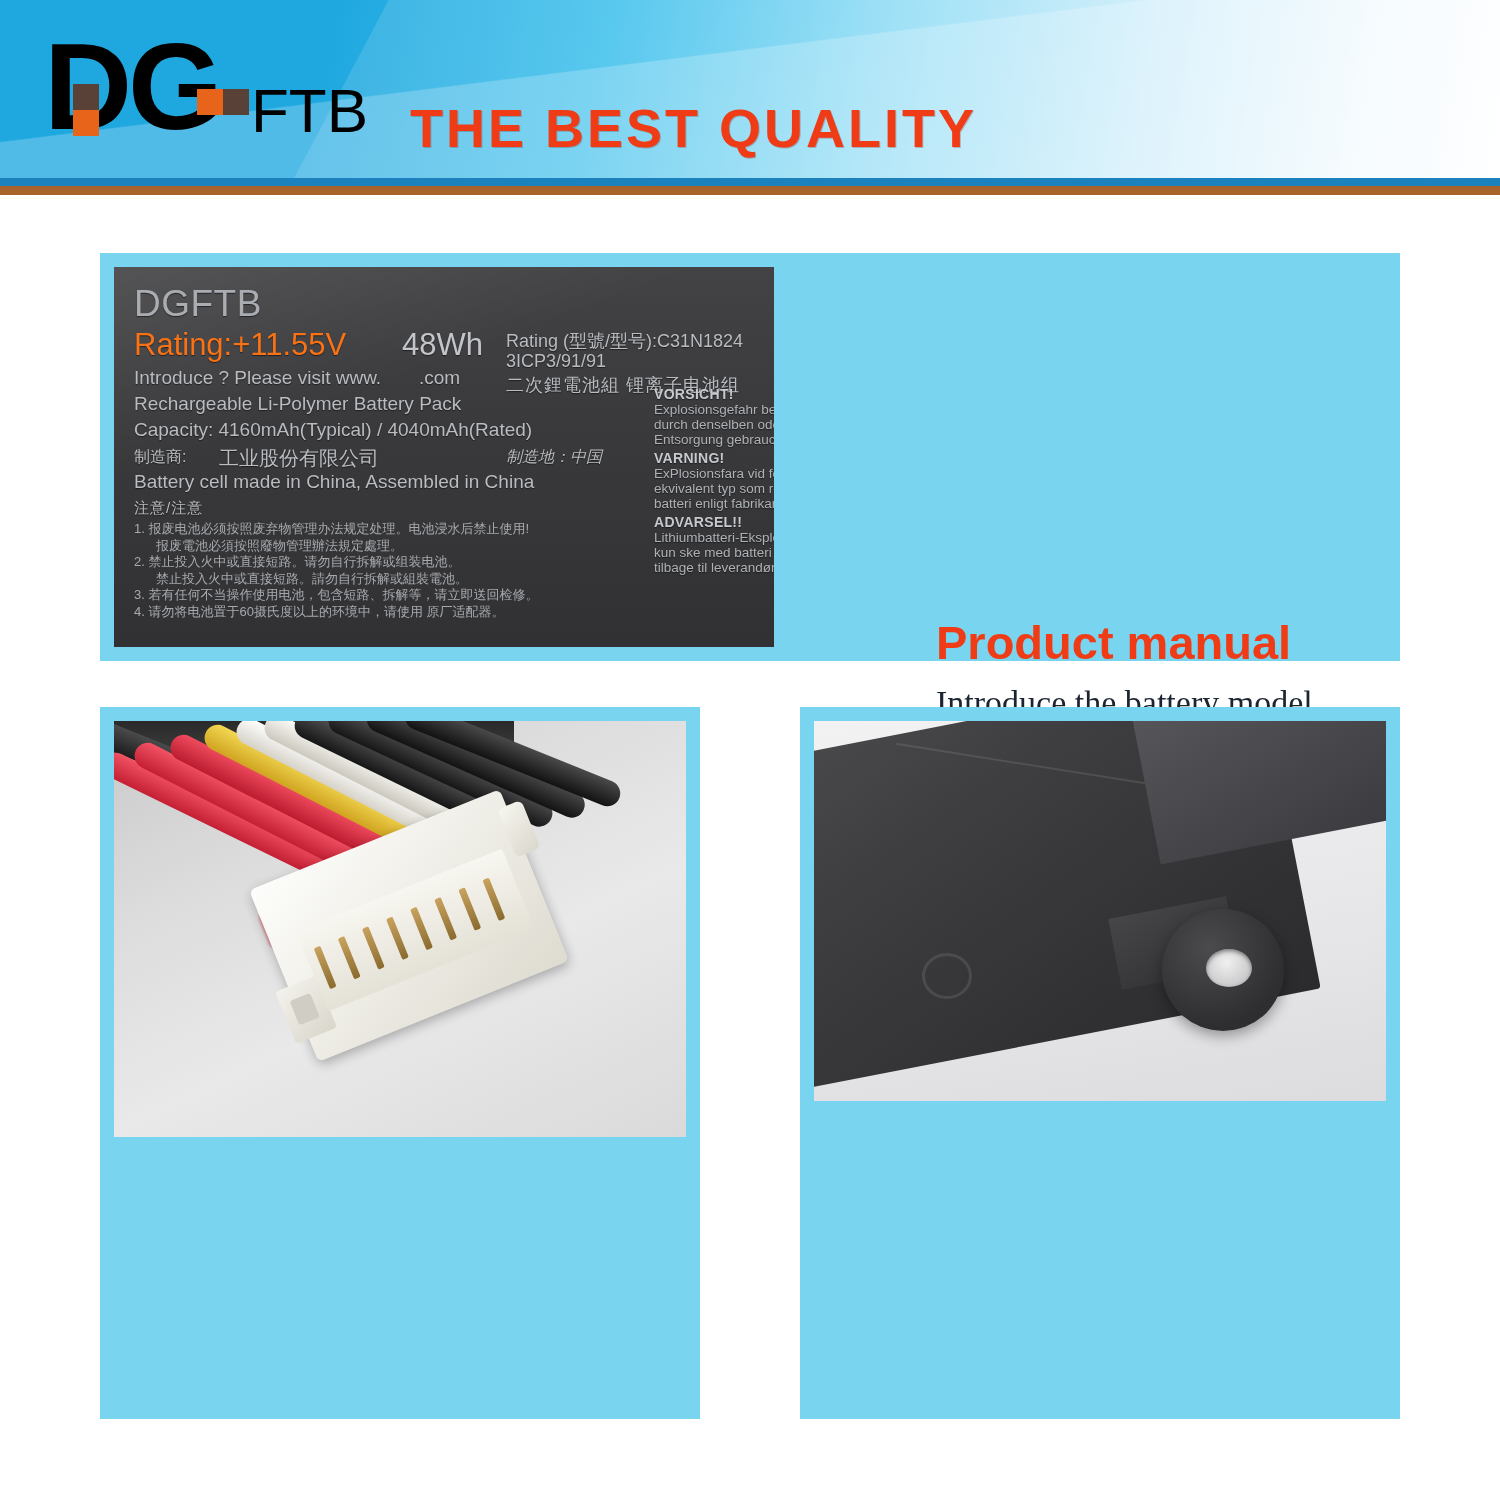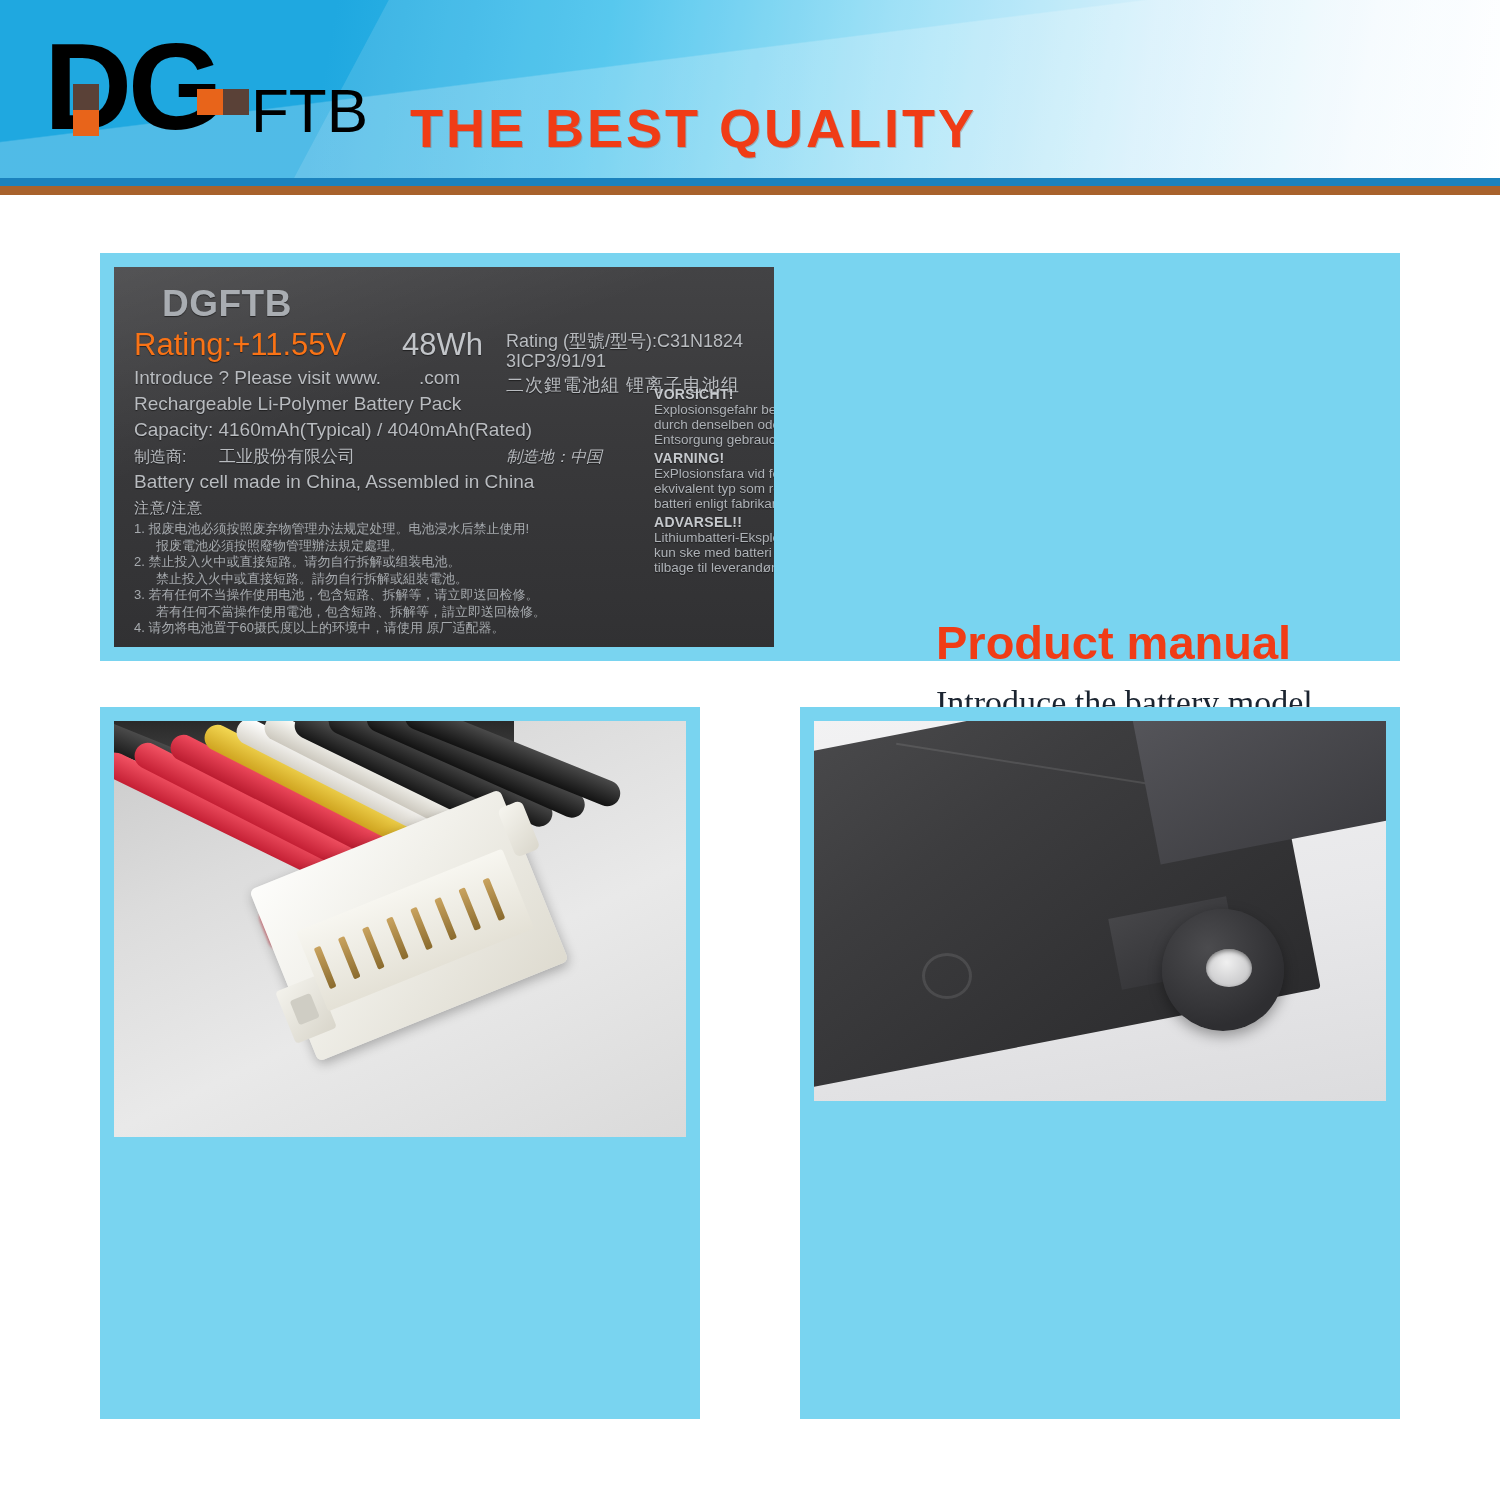--- a/index.html
+++ b/index.html
@@ -140,33 +140,33 @@
       linear-gradient(160deg, rgba(255,255,255,0.09) 0%, rgba(255,255,255,0.0) 35%),
       linear-gradient(to bottom, #434345 0%, #3a3a3c 40%, #313133 100%);
   }
   .label-text {
     position: absolute;
     color: #b9bcc0;
     font-family: "Liberation Sans", sans-serif;
     white-space: nowrap;
     text-shadow: 0 1px 1px rgba(0,0,0,0.5);
   }
-  .lt-brand   { left: 20px; top: 16px;  font-size: 37px; font-weight: bold; letter-spacing: 0.5px; color:#a9adb2;margin-left:28px;}
+  .lt-brand   { left: 20px; top: 16px;  font-size: 37px; font-weight: normal; letter-spacing: 0.5px; color:#a9adb2;}
   .lt-rating  { left: 20px; top: 60px;  font-size: 31px; color:#f97316;}
   .lt-dash    { left: 237px; top: 72px; width: 40px; }
   .lt-dash i  { display:block; height:4px; background:#c2c5c9; margin-bottom:4px; }
   .lt-dash i:nth-child(2){ width: 28px; margin-left: 6px;}
   .lt-dash i:nth-child(3){ width: 16px; margin-left: 12px;}
   .lt-wh      { left: 288px; top: 60px;  font-size: 31px; color:#c2c5c9;}
   .lt-quest   { left: 20px; top: 100px; font-size: 19px; }
   .lt-dotcom  { left: 305px; top: 100px; font-size: 19px; }
   .lt-recharge{ left: 20px; top: 126px; font-size: 19px; }
   .lt-capacity{ left: 20px; top: 152px; font-size: 19px; }
   .lt-maker-k { left: 20px; top: 180px; font-size: 16px; }
-  .lt-maker-v { left: 105px; top: 178px; font-size: 17px; }
+  .lt-maker-v { left: 105px; top: 178px; font-size: 20px; }
   .lt-cellmade{ left: 20px; top: 204px; font-size: 19px; }
 
   .lt-model   { left: 392px; top: 62px;  font-size: 18px; }
   .lt-icp     { left: 392px; top: 84px;  font-size: 18px; }
   .lt-cnpair  { left: 392px; top: 106px; font-size: 18px; letter-spacing:1px;}
   .lt-origin  { left: 392px; top: 180px; font-size: 16px; font-style: italic; }
 
   .lt-warn { left: 540px; font-size: 13.5px; color:#aeb2b7; line-height: 15px;}
   .lt-warn b { font-size: 14px; color:#c6c9cd; font-weight:bold; letter-spacing:0.3px;}
   .lt-w1 { top: 120px; }
@@ -397,21 +397,20 @@
       <div>tilbage til leverandør</div>
     </div>
 
     <div class="label-text lt-notice-h">注意/注意</div>
     <div class="lt-cn-block">
       <div class="ln">1. 报废电池必须按照废弃物管理办法规定处理。电池浸水后禁止使用!</div>
       <div class="ln ind">报废電池必須按照廢物管理辦法規定處理。</div>
       <div class="ln">2. 禁止投入火中或直接短路。请勿自行拆解或组装电池。</div>
       <div class="ln ind">禁止投入火中或直接短路。請勿自行拆解或組裝電池。</div>
       <div class="ln">3. 若有任何不当操作使用电池，包含短路、拆解等，请立即送回检修。</div>
-      <div class="ln ind">若有任何不當操作使用電池，包含短路、拆解等，請立即送回檢修。</div>
       <div class="ln">4. 请勿将电池置于60摄氏度以上的环境中，请使用      原厂适配器。</div>
     </div>
   </div>
 
   <div class="txt-block tb-manual">
     <div class="txt-head">Product manual</div>
     <div class="txt-body">
       <div class="ln">Introduce the battery model,</div>
       <div class="ln">capacity and matters needing</div>
       <div class="ln">attention in detail</div>

